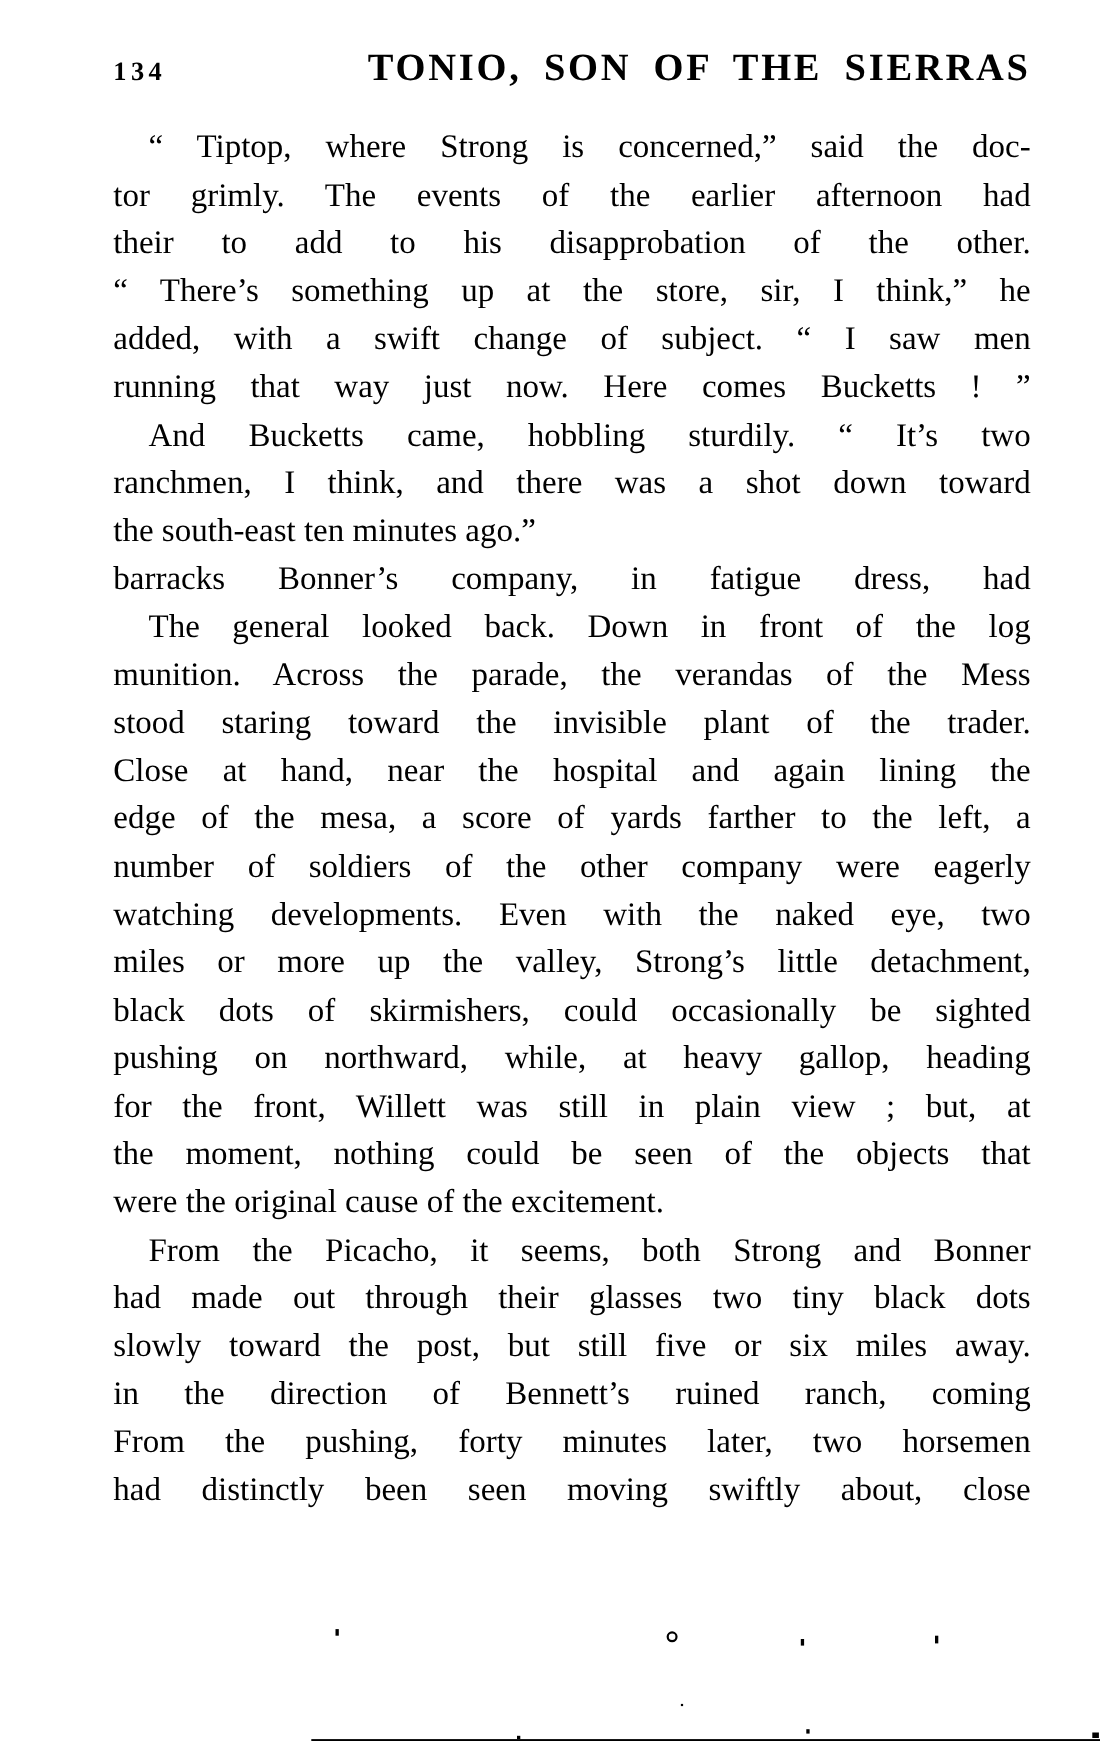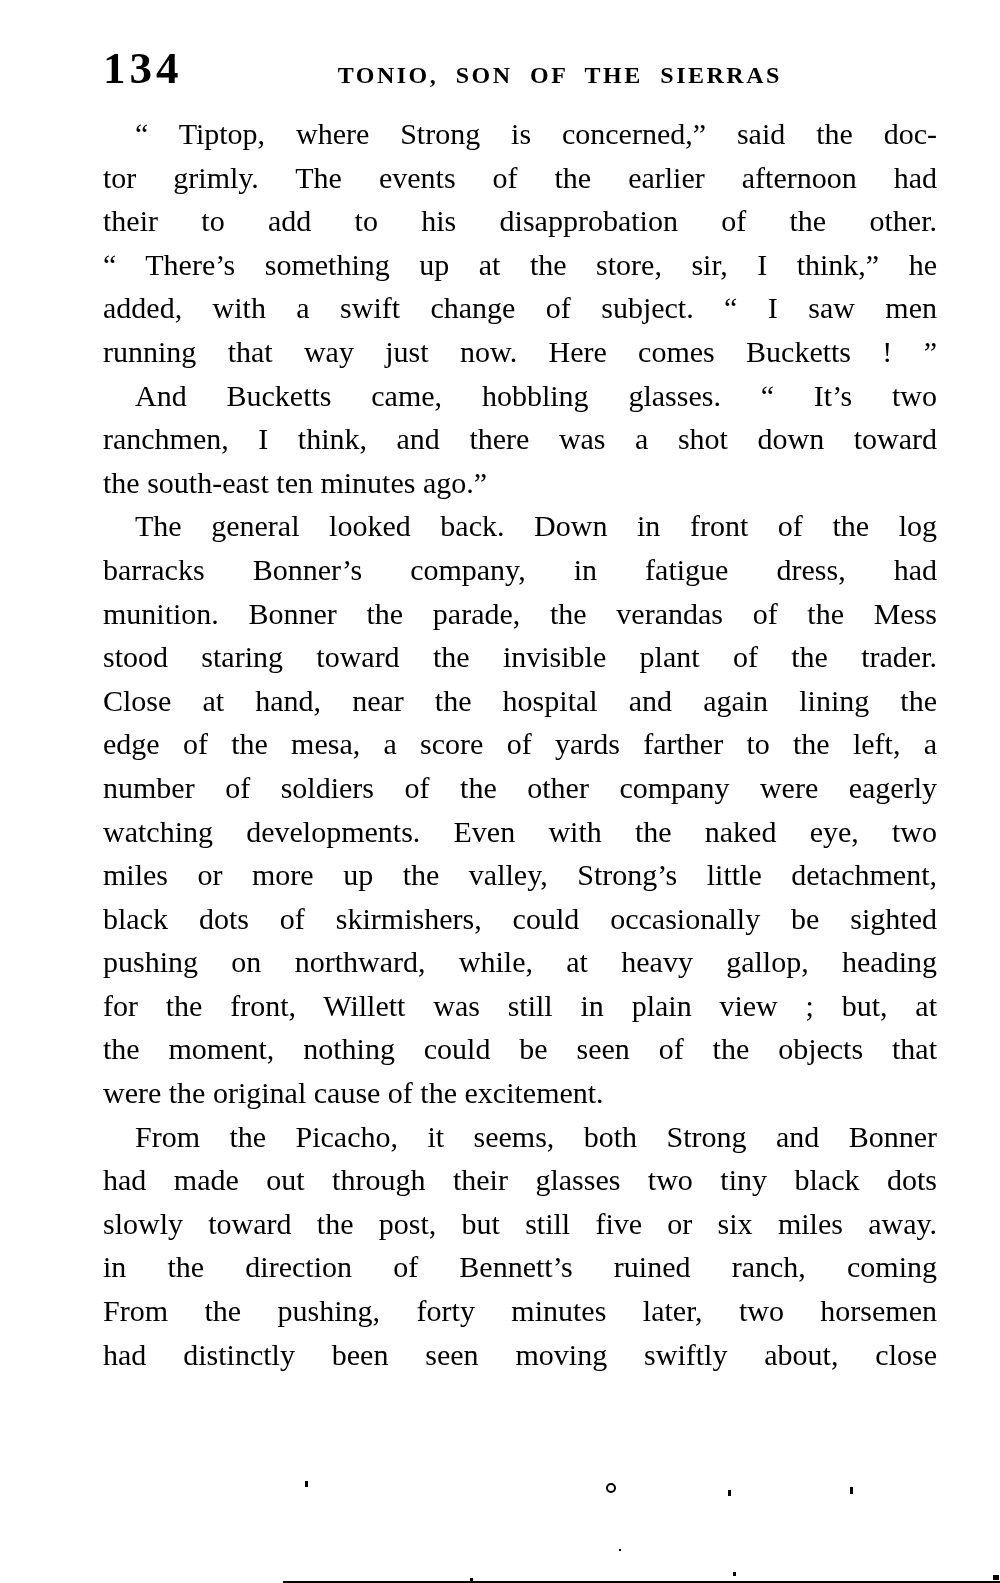--- a/index.html
+++ b/index.html
@@ -18,29 +18,29 @@
   }
   .page-header {
     position: absolute;
     top: 42px;
     left: 103px;
     width: 834px;
     display: flex;
     align-items: baseline;
   }
   .page-number {
-    font-size: 45px;
+    font-size: 24px;
     font-weight: 700;
     letter-spacing: 4px;
     flex: 0 0 auto;
   }
   .running-title {
     flex: 1 1 auto;
-    text-align: center;
-    font-size: 24px;
+    text-align: right;
+    font-size: 35px;
     font-weight: 700;
     letter-spacing: 2.5px;
     word-spacing: 9px;
     white-space: nowrap;
   }
   .page-body {
     position: absolute;
     top: 112px;
     left: 103px;
     width: 834px;
@@ -92,28 +92,28 @@
   <main class="page-body" id="page-body">
       <div class="paragraph">
         <div class="line indent">“ Tiptop, where Strong is concerned,” said the doc-</div>
         <div class="line">tor grimly.  The events of the earlier afternoon had</div>
         <div class="line">their  to  add  to  his  disapprobation  of  the  other.</div>
         <div class="line">“ There’s something up at the store, sir, I think,” he</div>
         <div class="line">added, with a swift change of subject.  “ I saw men</div>
         <div class="line">running that way just now.  Here comes Bucketts ! ”</div>
       </div>
       <div class="paragraph">
-        <div class="line indent">And Bucketts came, hobbling glasses.  “ It’s two</div>
+        <div class="line indent">And Bucketts came, hobbling sturdily.  “ It’s two</div>
         <div class="line">ranchmen, I think, and there was a shot down toward</div>
         <div class="line flush">the south-east ten minutes ago.”</div>
       </div>
       <div class="paragraph">
+        <div class="line">barracks  Bonner’s  company,  in  fatigue  dress,  had</div>
         <div class="line indent">The general looked back.  Down in front of the log</div>
-        <div class="line">barracks  Bonner’s  company,  in  fatigue  dress,  had</div>
-        <div class="line">munition.  Bonner the parade, the verandas of the Mess</div>
+        <div class="line">munition.  Across the parade, the verandas of the Mess</div>
         <div class="line">stood staring toward the invisible plant of the trader.</div>
         <div class="line">Close at hand, near the hospital and again lining the</div>
         <div class="line">edge of the mesa, a score of yards farther to the left, a</div>
         <div class="line">number of soldiers of the other company were eagerly</div>
         <div class="line">watching developments.  Even with the naked eye, two</div>
         <div class="line">miles or more up the valley, Strong’s little detachment,</div>
         <div class="line">black dots of skirmishers, could occasionally be sighted</div>
         <div class="line">pushing on northward, while, at heavy gallop, heading</div>
         <div class="line">for the front, Willett was still in plain view ; but, at</div>
         <div class="line">the moment, nothing could be seen of the objects that</div>

